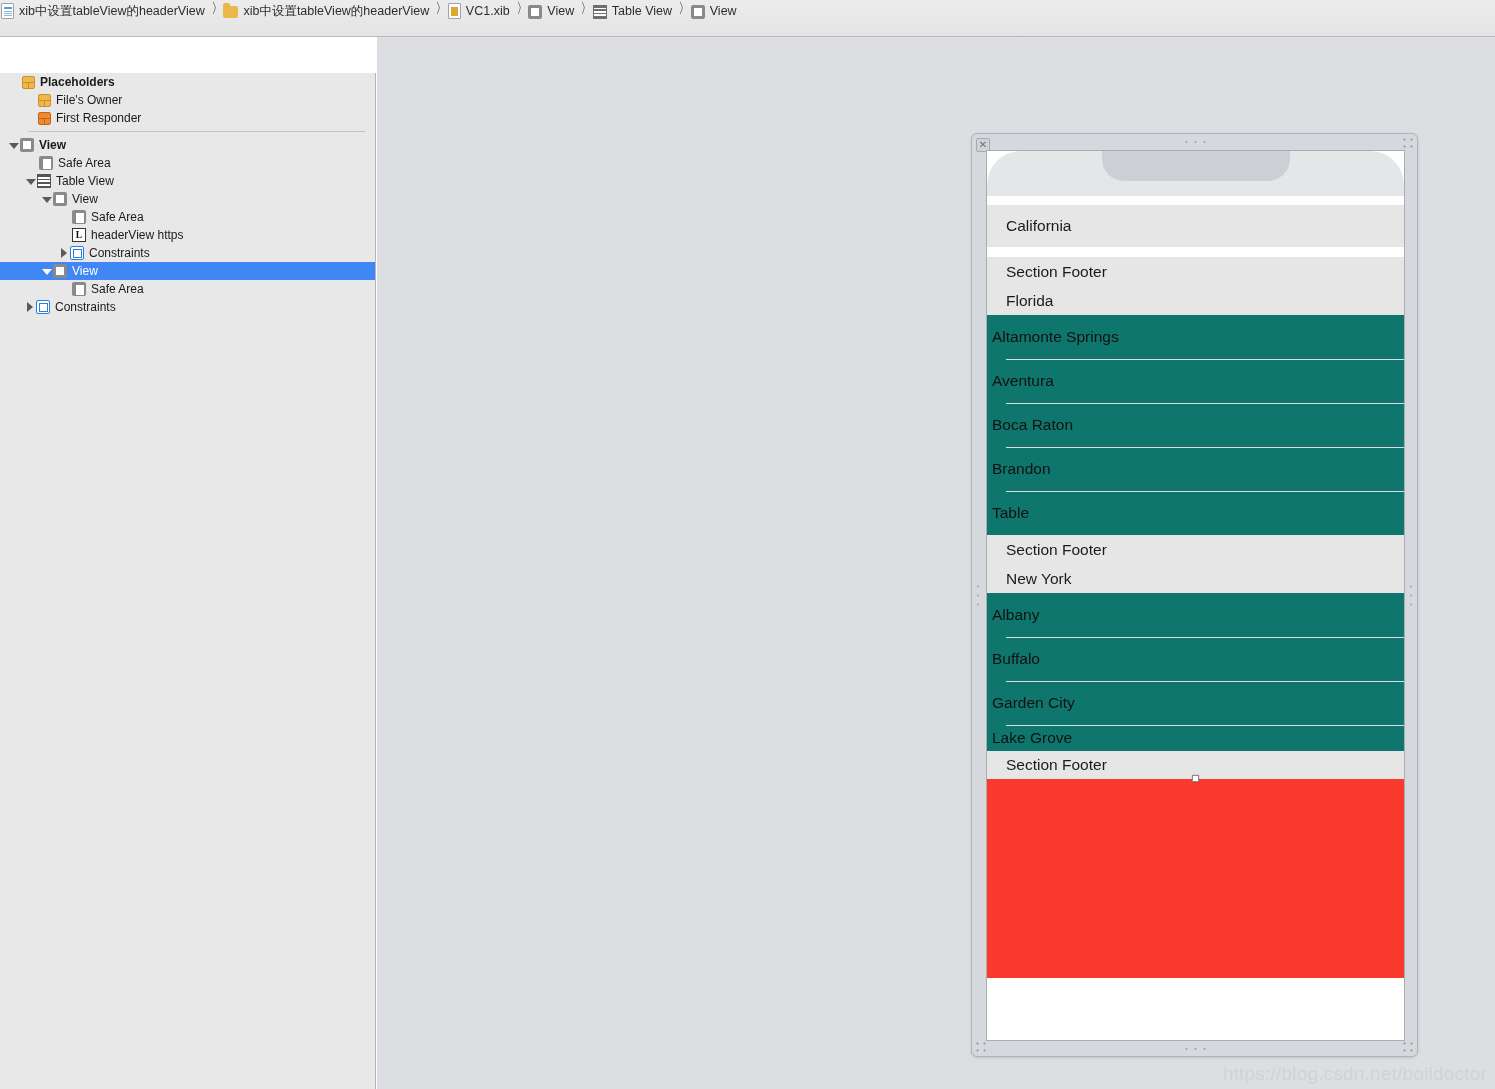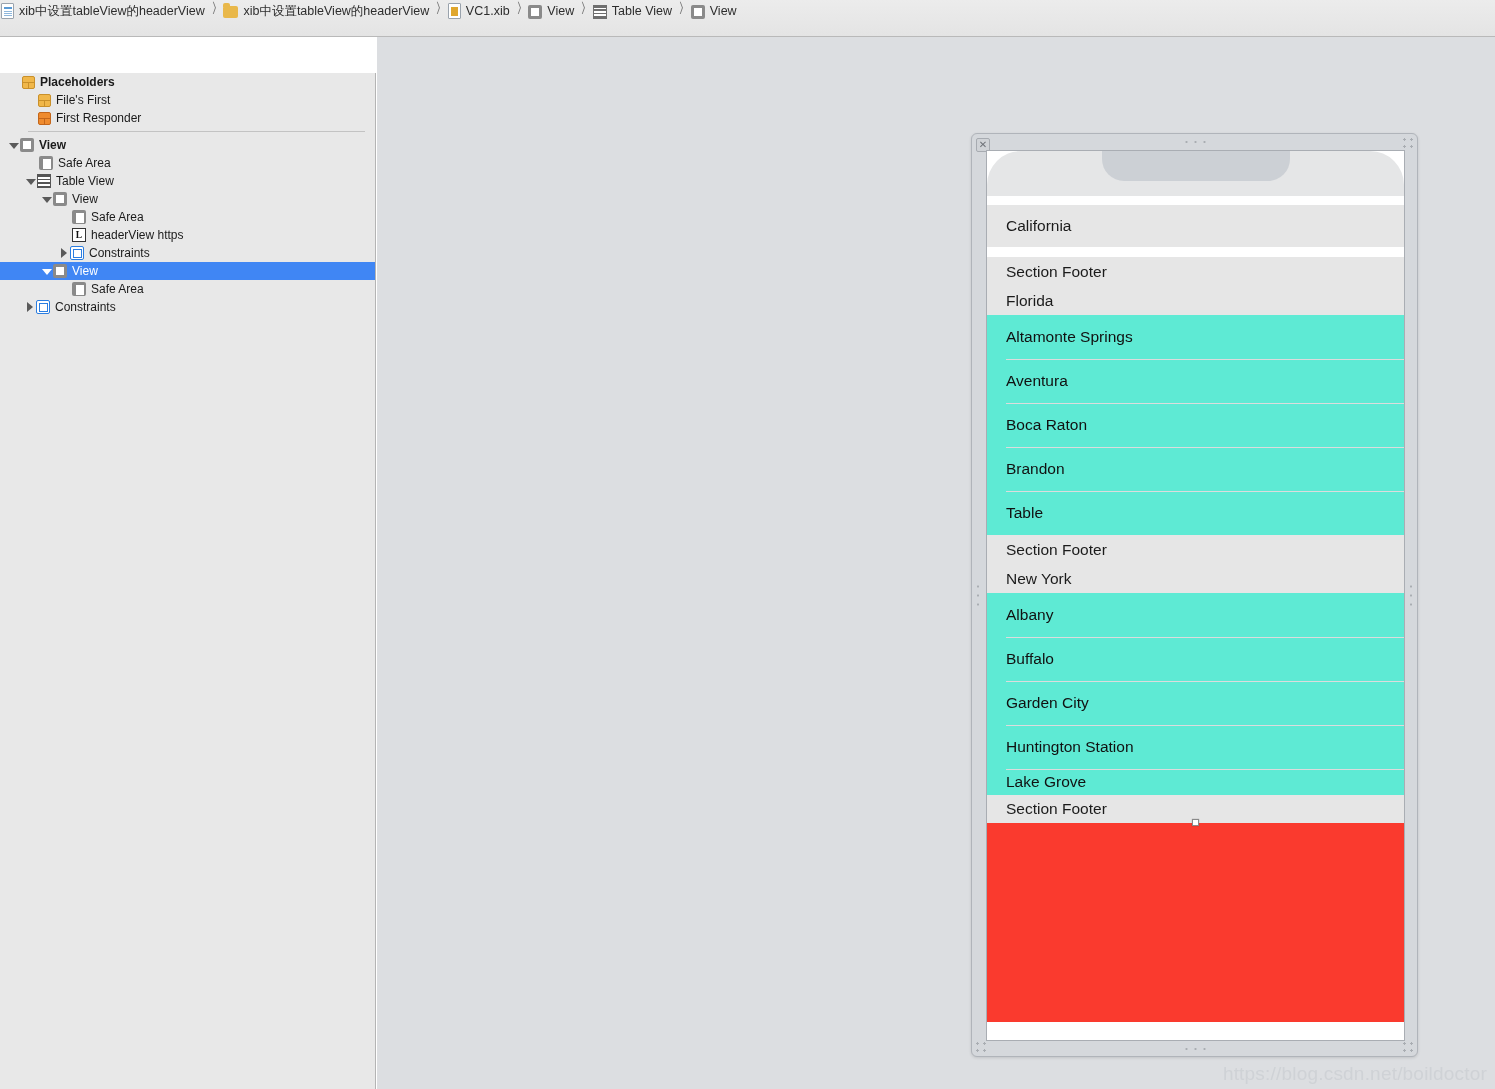--- a/index.html
+++ b/index.html
@@ -209,22 +209,22 @@
   }
   .white-gap { background:#ffffff; }
 
   .sec-header, .sec-footer {
     background:#e6e6e6; color:#1b1b1b;
     font-weight: normal; font-size: 15.5px;
     padding-left: 19px; display:flex; align-items:center;
   }
   .grp { background:#e6e6e6; }
   .cell {
-    background:#5eead4; color:#111;
-    font-size: 15.5px; padding-left: 19px;
+    background:#0f766e; color:#111;
+    font-size: 15.5px; padding-left: 5px;
     display:flex; align-items:center; position:relative;
   }
   .cell + .cell::before {
     content:""; position:absolute; left:19px; right:0; top:0; height:1px; background:#dcdcdc;
   }
 
   
   #red-view {
     background:#fa3a2e; position: relative;
   }
@@ -313,21 +313,21 @@
 
 <div id="sidebar">
 
   <div class="tree-row bold" style="padding-left:22px">
     <span class="tree-ic ti-cube"></span>
     <span class="tree-label">Placeholders</span>
   </div>
 
   <div class="tree-row" style="padding-left:38px">
     <span class="tree-ic ti-cube"></span>
-    <span class="tree-label">File's First</span>
+    <span class="tree-label">File's Owner</span>
   </div>
 
   <div class="tree-row" style="padding-left:38px">
     <span class="tree-ic ti-cube-orange"></span>
     <span class="tree-label">First Responder</span>
   </div>
 
   <div class="tree-div"></div>
 
   <div class="tree-row bold" style="padding-left:8px">
@@ -427,21 +427,20 @@
 
       <div class="grp">
         <div class="sec-footer" style="height:29px">Section Footer</div>
         <div class="sec-header" style="height:29px">New York</div>
       </div>
 
       <div>
         <div class="cell" style="height:44px">Albany</div>
         <div class="cell" style="height:44px">Buffalo</div>
         <div class="cell" style="height:44px">Garden City</div>
-        <div class="cell" style="height:44px">Huntington Station</div>
         <div class="cell" style="height:26px">Lake Grove</div>
       </div>
 
       <div class="sec-footer" style="height:28px">Section Footer</div>
 
       <div id="red-view" style="height:199px">
         <div class="handle h-top"></div>
       </div>
 
       <div class="white-gap" style="height:11px"></div>

